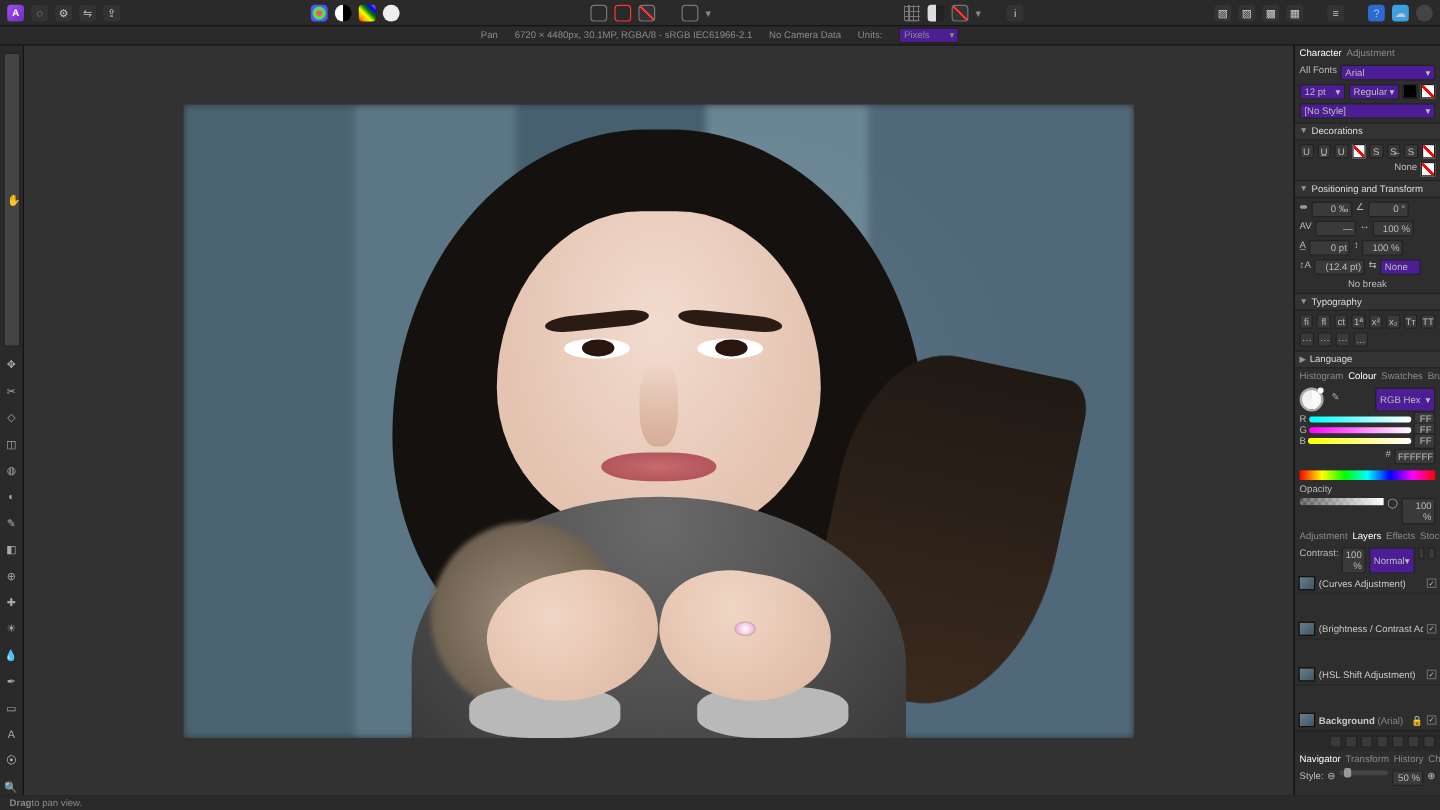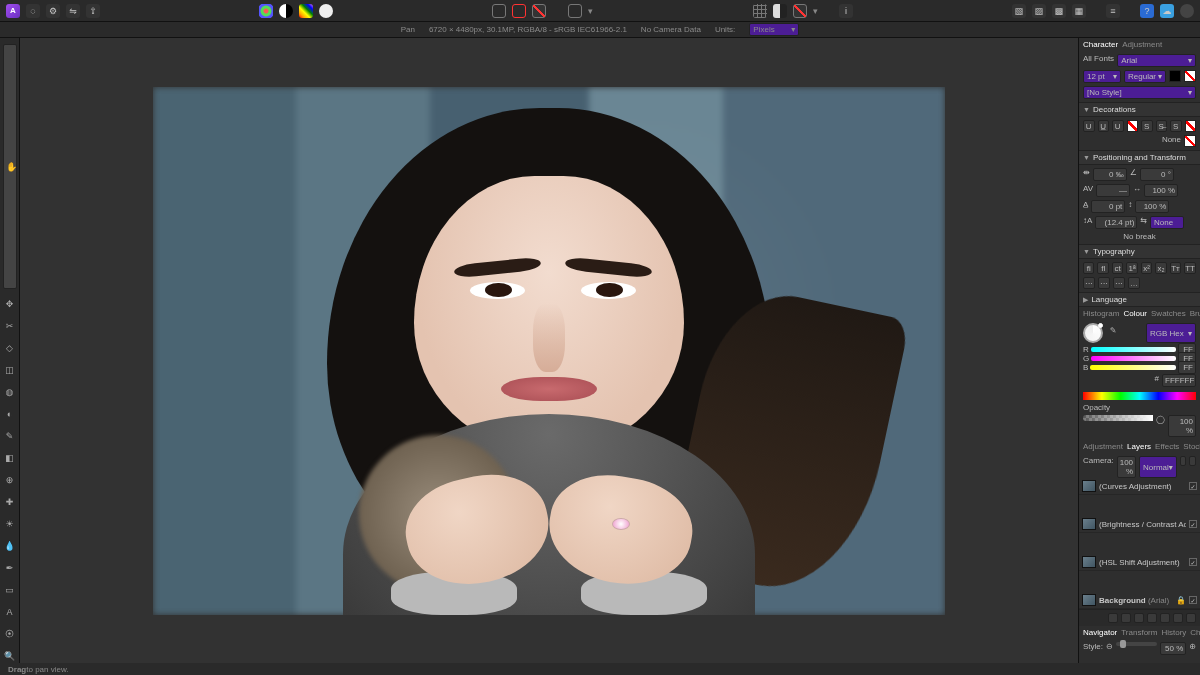--- a/index.html
+++ b/index.html
@@ -372,21 +372,21 @@
   </div>
 
   <div class="paneltabs">
     <span>Adjustment</span>
     <span class="active">Layers</span>
     <span>Effects</span>
     <span>Stock</span>
   </div>
   <div class="panelbody" style="padding-bottom:0">
     <div class="row">
-      <span>Camera:</span>
+      <span>Contrast:</span>
       <span class="numbox" style="width:28px">100 %</span>
       <div class="sel">
           <span>Normal</span>
           <span>▾</span>
         </div>
       <div class="lbtn"></div>
       <div class="lbtn"></div>
     </div>
   </div>
   <div class="layerlist" id="layerlist">

